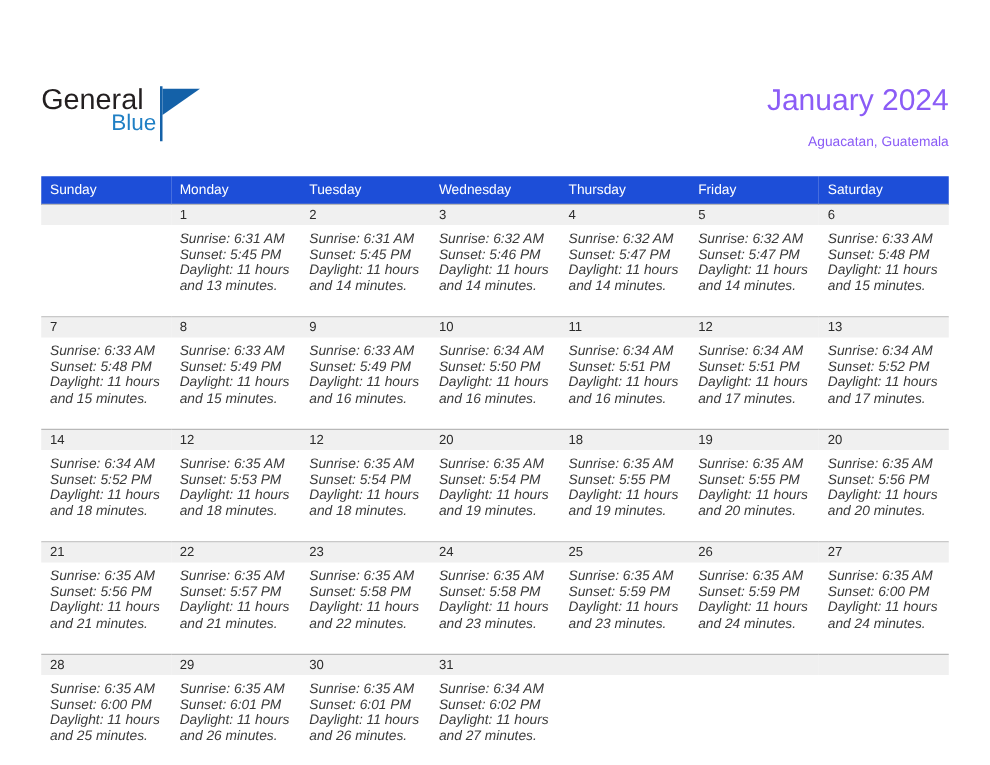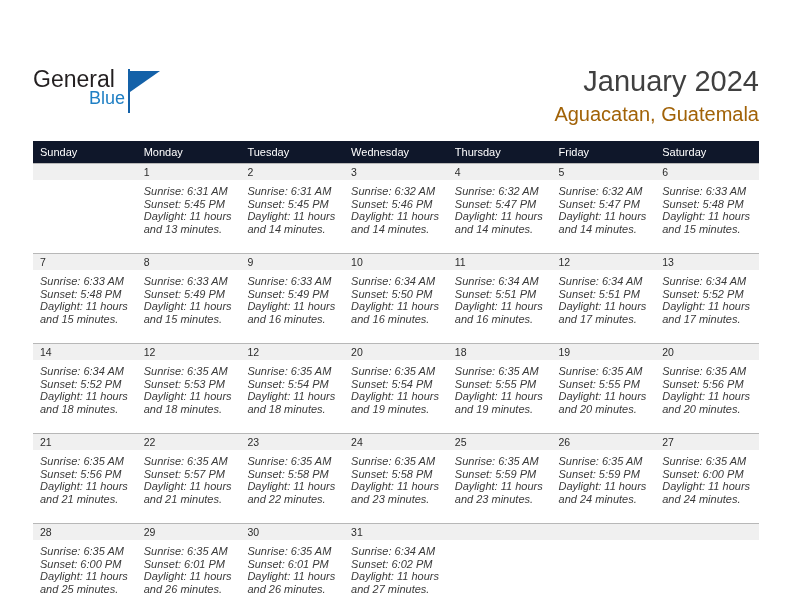--- a/index.html
+++ b/index.html
@@ -72,48 +72,48 @@
     background: #1461a8;
   }
 
   .title-block {
     position: absolute;
     right: 0;
     top: 0;
     text-align: right;
   }
   .month-title {
-    font-size: 29px;
-    color: #404040;
+    font-size: 24px;
+    color: #8b5cf6;
     line-height: 34px;
     white-space: nowrap;
     font-weight: normal;
     margin: 0;
   }
   .location {
-    font-size: 20px;
-    color: #a16207;
+    font-size: 11px;
+    color: #8b5cf6;
     line-height: 20px;
     margin-top: 6px;
     white-space: nowrap;
   }
 
   
   .calendar {
     position: absolute;
     left: 33px;
     top: 105px;
     width: 726px;
     border-collapse: collapse;
     table-layout: fixed;
   }
   .calendar col { width: 103.714px; }
 
   .calendar thead th {
-    background: #0f172a;
+    background: #1d4ed8;
     color: #ffffff;
     font-size: 11px;
     font-weight: normal;
     text-align: left;
     padding: 5px 0 5px 7px;
     height: 11px;
     border: none;
   }
 
   .calendar tbody td {

